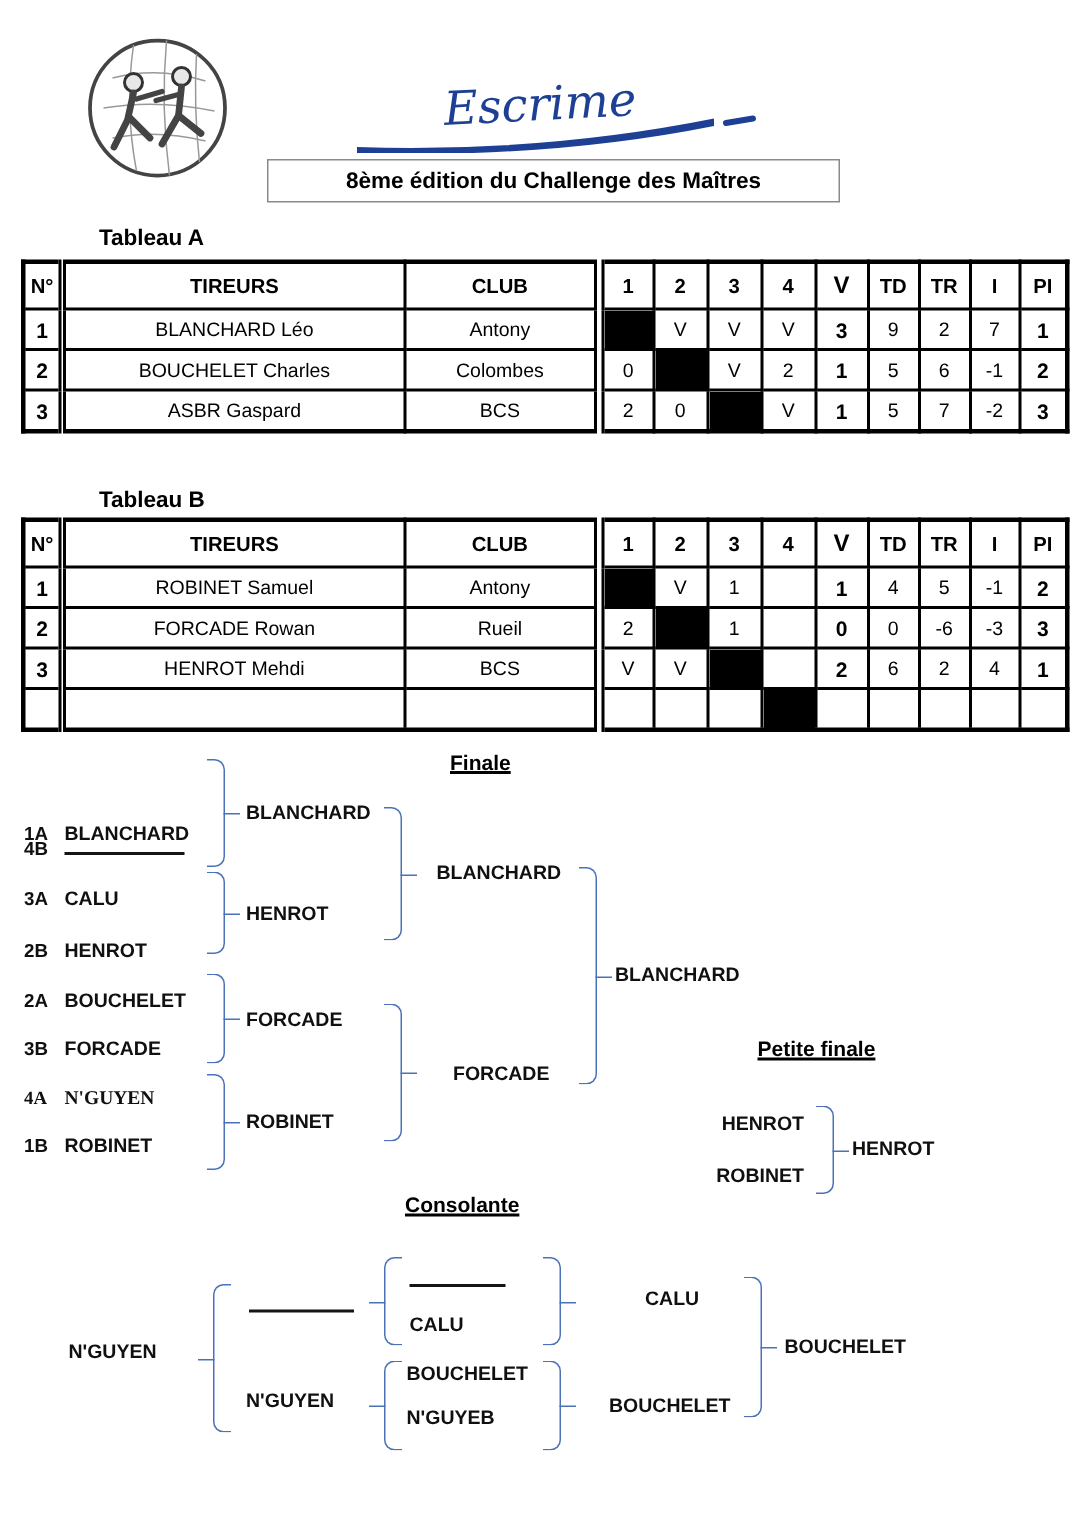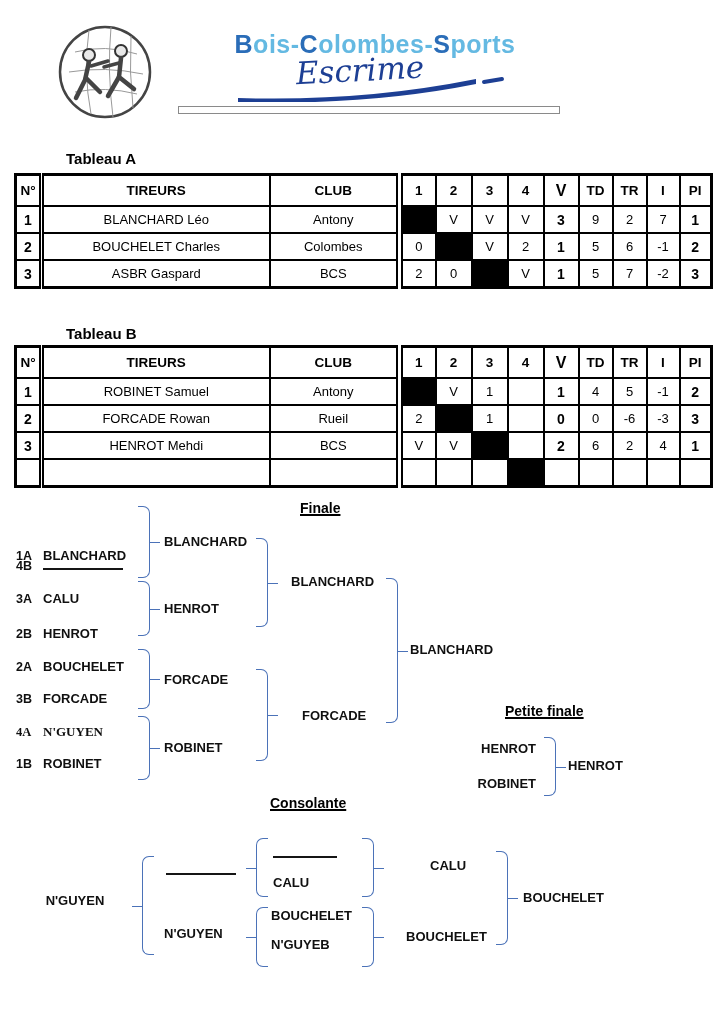--- a/index.html
+++ b/index.html
@@ -59,30 +59,30 @@
     <circle cx="34" cy="33" r="6" fill="#e8e8e8" stroke="#333" stroke-width="2"></circle>
     <path d="M34,40 L30,58 L21,76" fill="none" stroke="#444" stroke-width="4.5" stroke-linecap="round" stroke-linejoin="round"></path>
     <path d="M31,56 L45,70" fill="none" stroke="#444" stroke-width="4.5" stroke-linecap="round"></path>
     <path d="M36,44 L53,39" fill="none" stroke="#444" stroke-width="3.5" stroke-linecap="round"></path>
     <circle cx="66" cy="29" r="6" fill="#e8e8e8" stroke="#333" stroke-width="2"></circle>
     <path d="M66,36 L64,55 L79,67" fill="none" stroke="#444" stroke-width="4.5" stroke-linecap="round" stroke-linejoin="round"></path>
     <path d="M64,55 L53,74" fill="none" stroke="#444" stroke-width="4.5" stroke-linecap="round"></path>
     <path d="M64,41 L49,45" fill="none" stroke="#444" stroke-width="3.5" stroke-linecap="round"></path>
   </svg>
 
-  <div class="clubname"><span class="d">B</span><span class="l">ois-</span><span class="d">C</span><span class="l">olombes-</span><span class="d">S</span><span class="l">ports</span></div>
 
   <div class="escrime">Escrime</div>
 
   <svg class="swoosh" viewBox="0 0 270 28">
     <path d="M2,24 Q125,28 240,5 L240,10 Q130,32 2,28 Z" fill="#1d3f94"></path>
     <path d="M248,8 L266,5" stroke="#1d3f94" stroke-width="4" stroke-linecap="round" fill="none"></path>
   </svg>
 
   <div class="titlebox">
+    <div>8ème édition du Challenge des Maîtres</div>
   </div>
 
   <div class="tlabel" style="left:66px;top:150px;">Tableau A</div>
   <table class="pool" style="left:14px;top:173px;">
     <colgroup>
       <col style="width:26px">
         <col style="width:228px">
         <col style="width:130px">
       <col style="width:36px">
         <col style="width:36px">
@@ -271,21 +271,21 @@
 
   <div class="brR" style="left:256px;top:538px;height:87px;"></div>
   <div class="brR" style="left:256px;top:669px;height:90px;"></div>
 
   <div class="bn" style="left:291px;top:574px;">BLANCHARD</div>
   <div class="bn" style="left:302px;top:708px;">FORCADE</div>
 
   <div class="brR" style="left:386px;top:578px;height:143px;"></div>
   <div class="bn" style="left:410px;top:642px;">BLANCHARD</div>
 
-  <div class="btitle" style="left:505px;top:691px;margin-top:12px;">Petite finale</div>
+  <div class="btitle" style="left:505px;top:691px;">Petite finale</div>
   <div class="bn ralign" style="left:458px;top:741px;width:78px;">HENROT</div>
   <div class="bn ralign" style="left:458px;top:776px;width:78px;">ROBINET</div>
   <div class="brR" style="left:544px;top:737px;height:57px;"></div>
   <div class="bn" style="left:568px;top:758px;">HENROT</div>
 
   <div class="btitle" style="left:270px;top:795px;">Consolante</div>
 
   <div class="bn" style="left:40px;top:893px;width:70px;text-align:center;">N'GUYEN</div>
   <div class="brL" style="left:142px;top:856px;height:97px;"></div>
 

